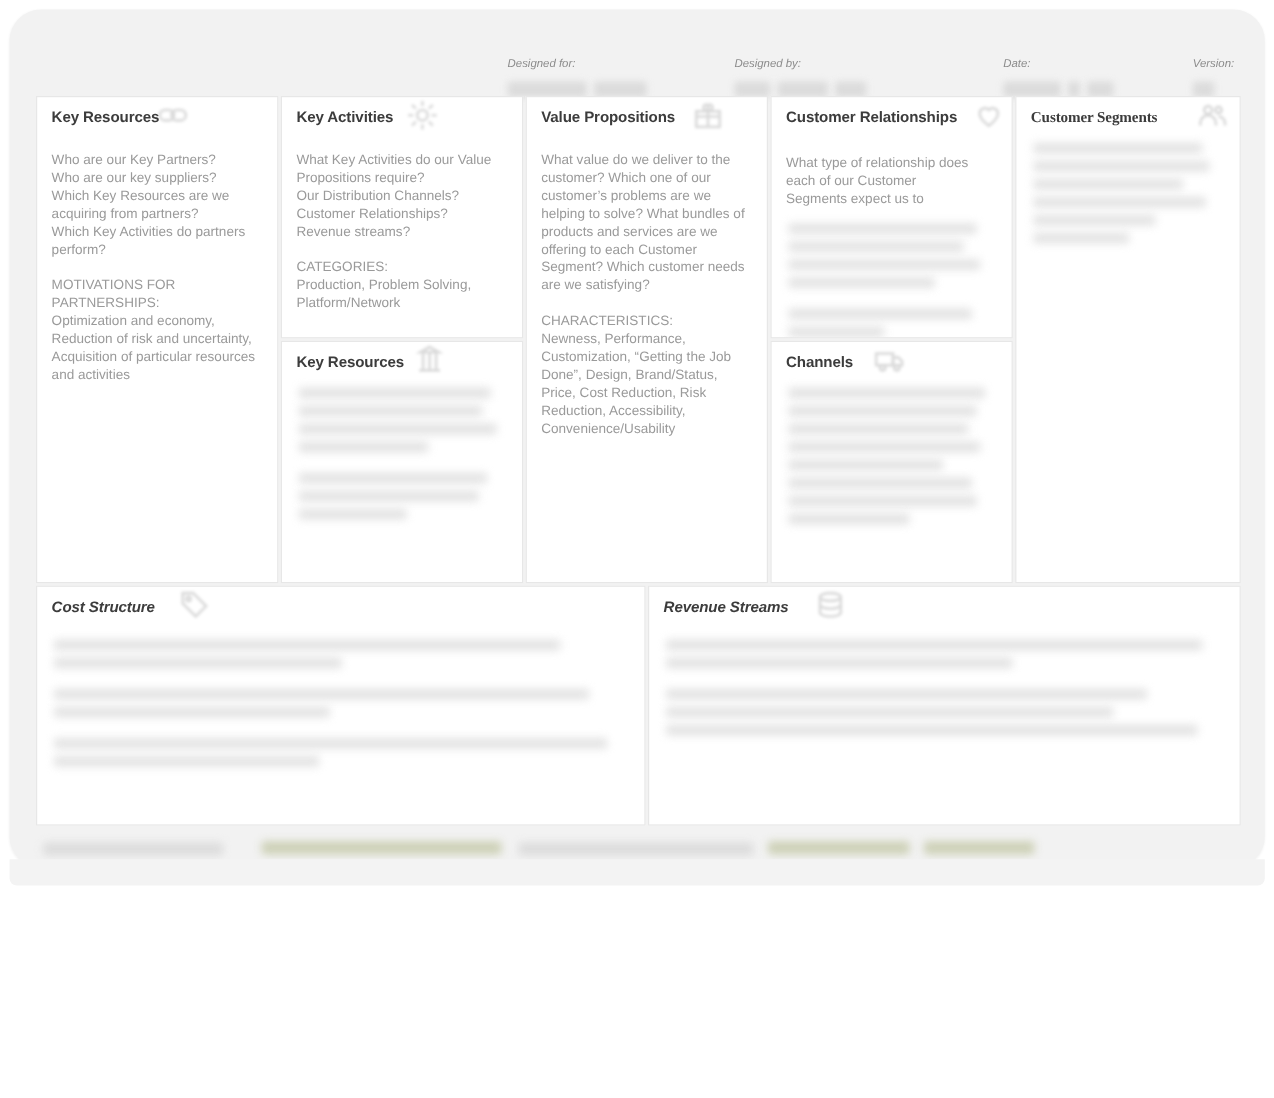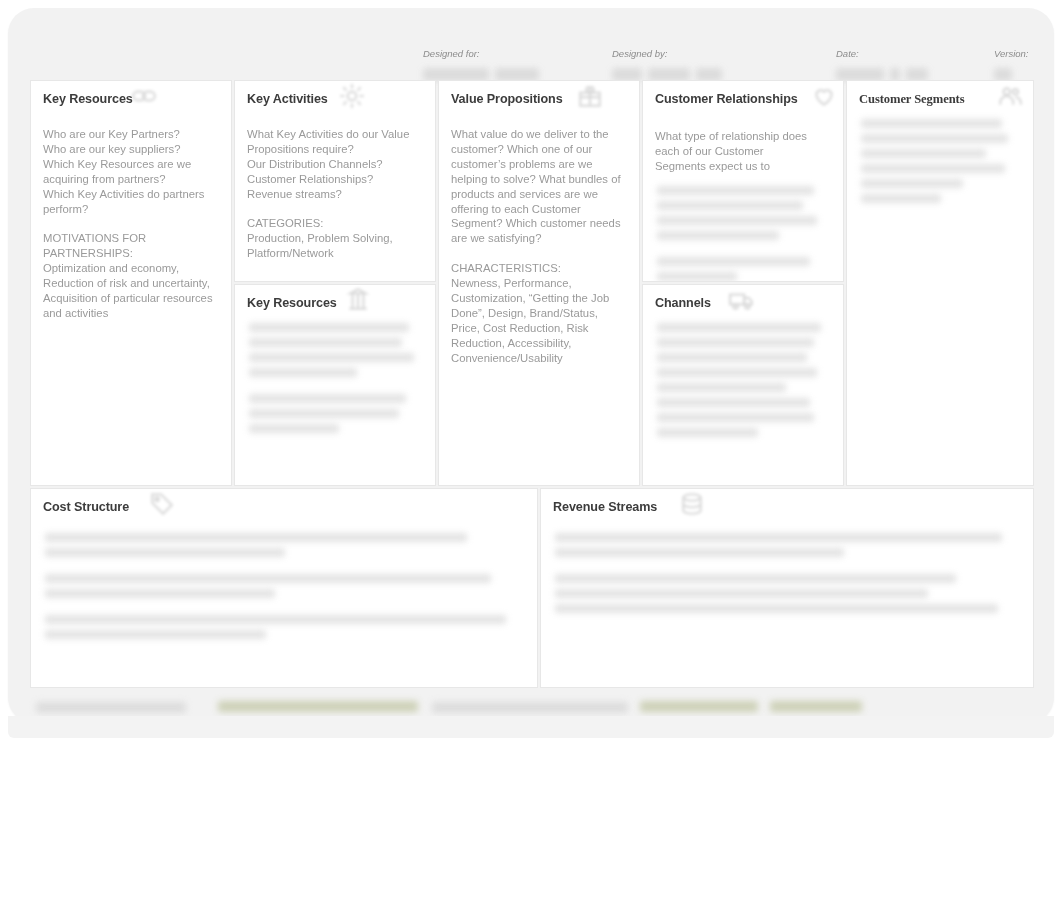--- a/index.html
+++ b/index.html
@@ -91,20 +91,21 @@
     top: 72px;
     width: 1004px;
     height: 406px;
   }
   .grid-bottom {
     position: absolute;
     left: 22px;
     top: 480px;
     width: 1004px;
     height: 200px;
+    font-style: italic;
   }
 
   .block {
     position: absolute;
     background: #ffffff;
     border: 1px solid #e7e7e7;
     box-sizing: border-box;
     overflow: hidden;
   }
 

